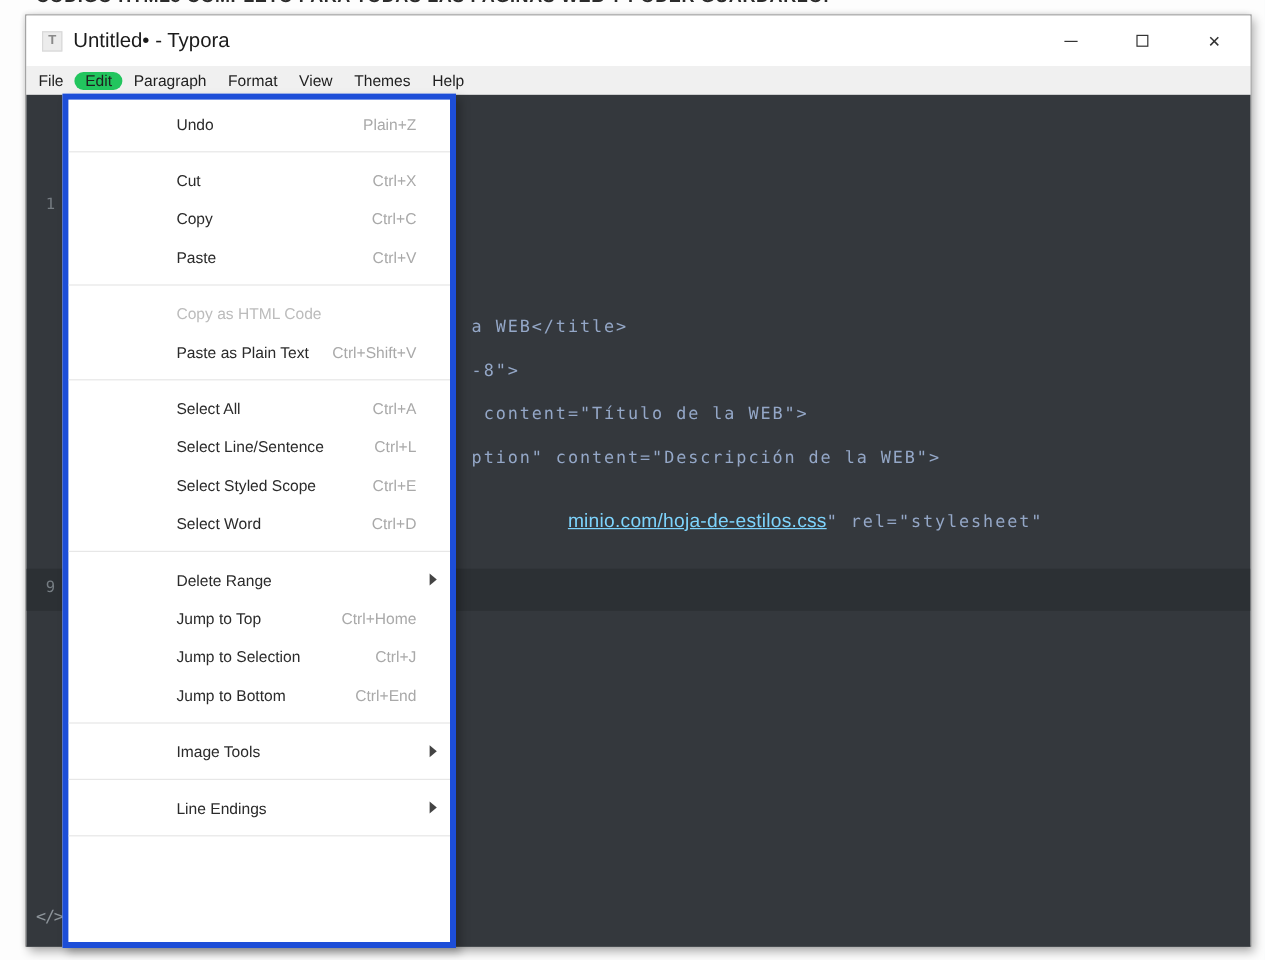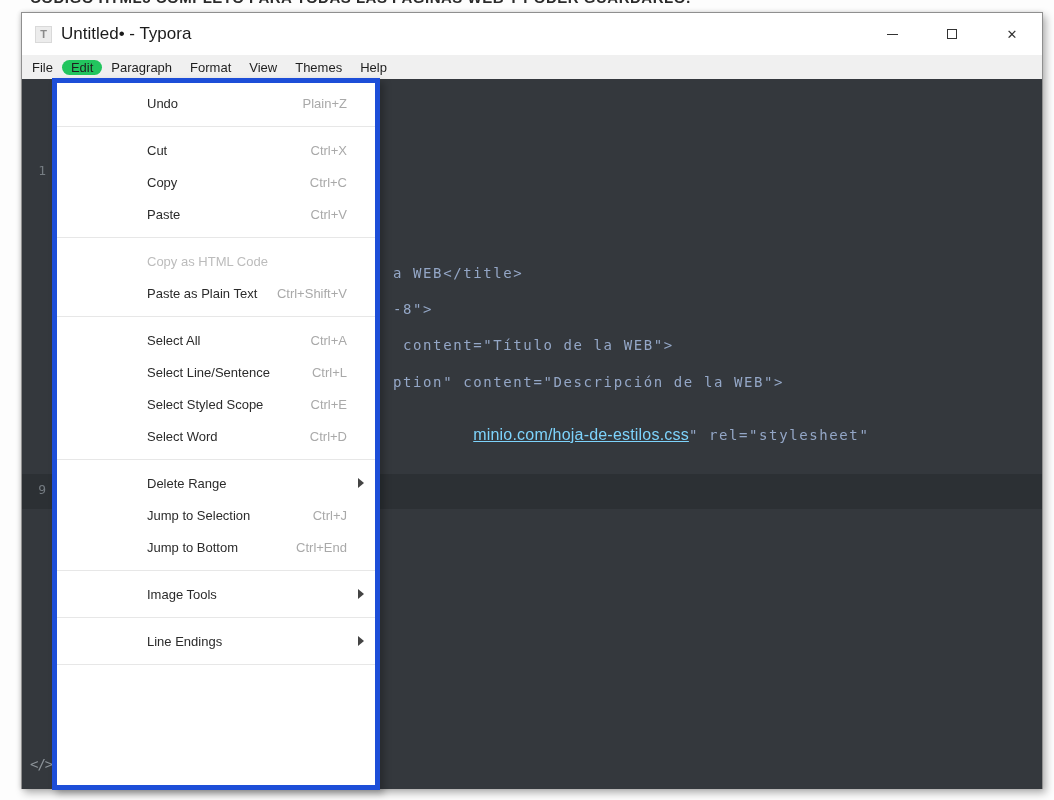--- a/index.html
+++ b/index.html
@@ -170,20 +170,24 @@
       <span class="mi-shortcut">Ctrl+D</span>
     </div>
 
     <div class="menu-sep"></div>
 
     <div class="mi">
       <span class="mi-label">Delete Range</span>
       <span class="arrow"></span>
     </div>
     <div class="mi">
+      <span class="mi-label">Jump to Top</span>
+      <span class="mi-shortcut">Ctrl+Home</span>
+    </div>
+    <div class="mi">
       <span class="mi-label">Jump to Selection</span>
       <span class="mi-shortcut">Ctrl+J</span>
     </div>
     <div class="mi">
       <span class="mi-label">Jump to Bottom</span>
       <span class="mi-shortcut">Ctrl+End</span>
     </div>
 
     <div class="menu-sep"></div>
 

